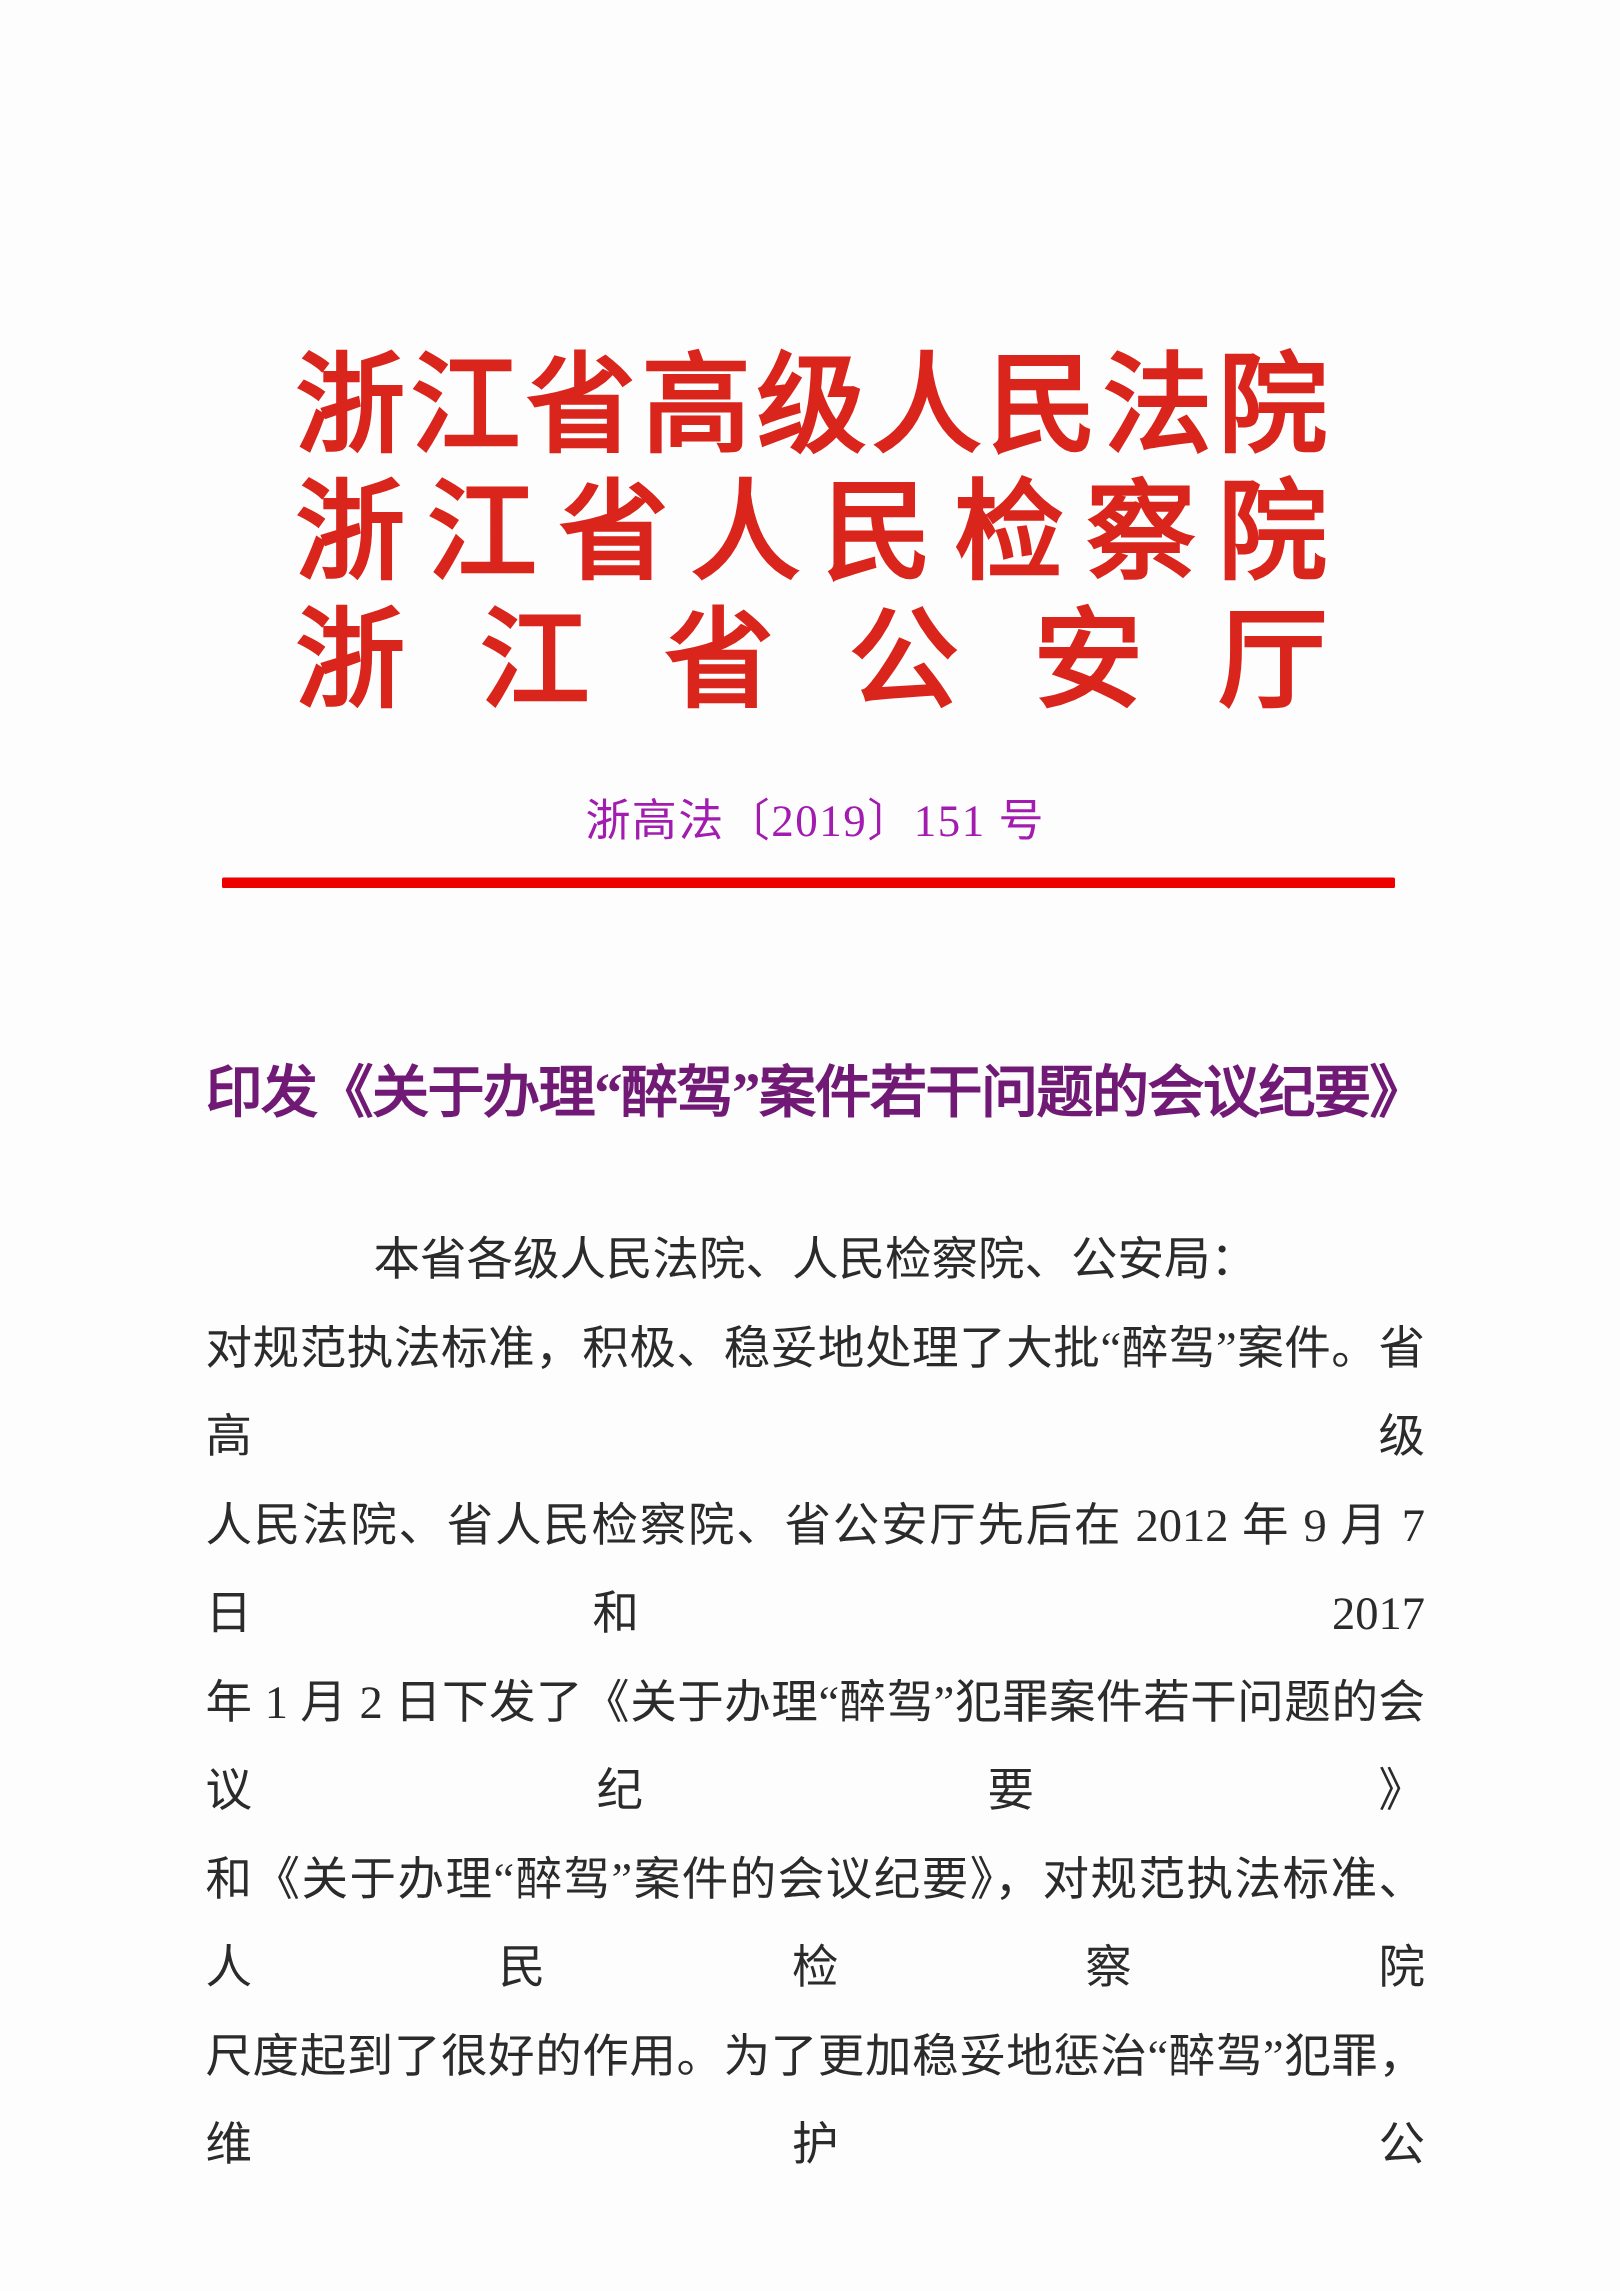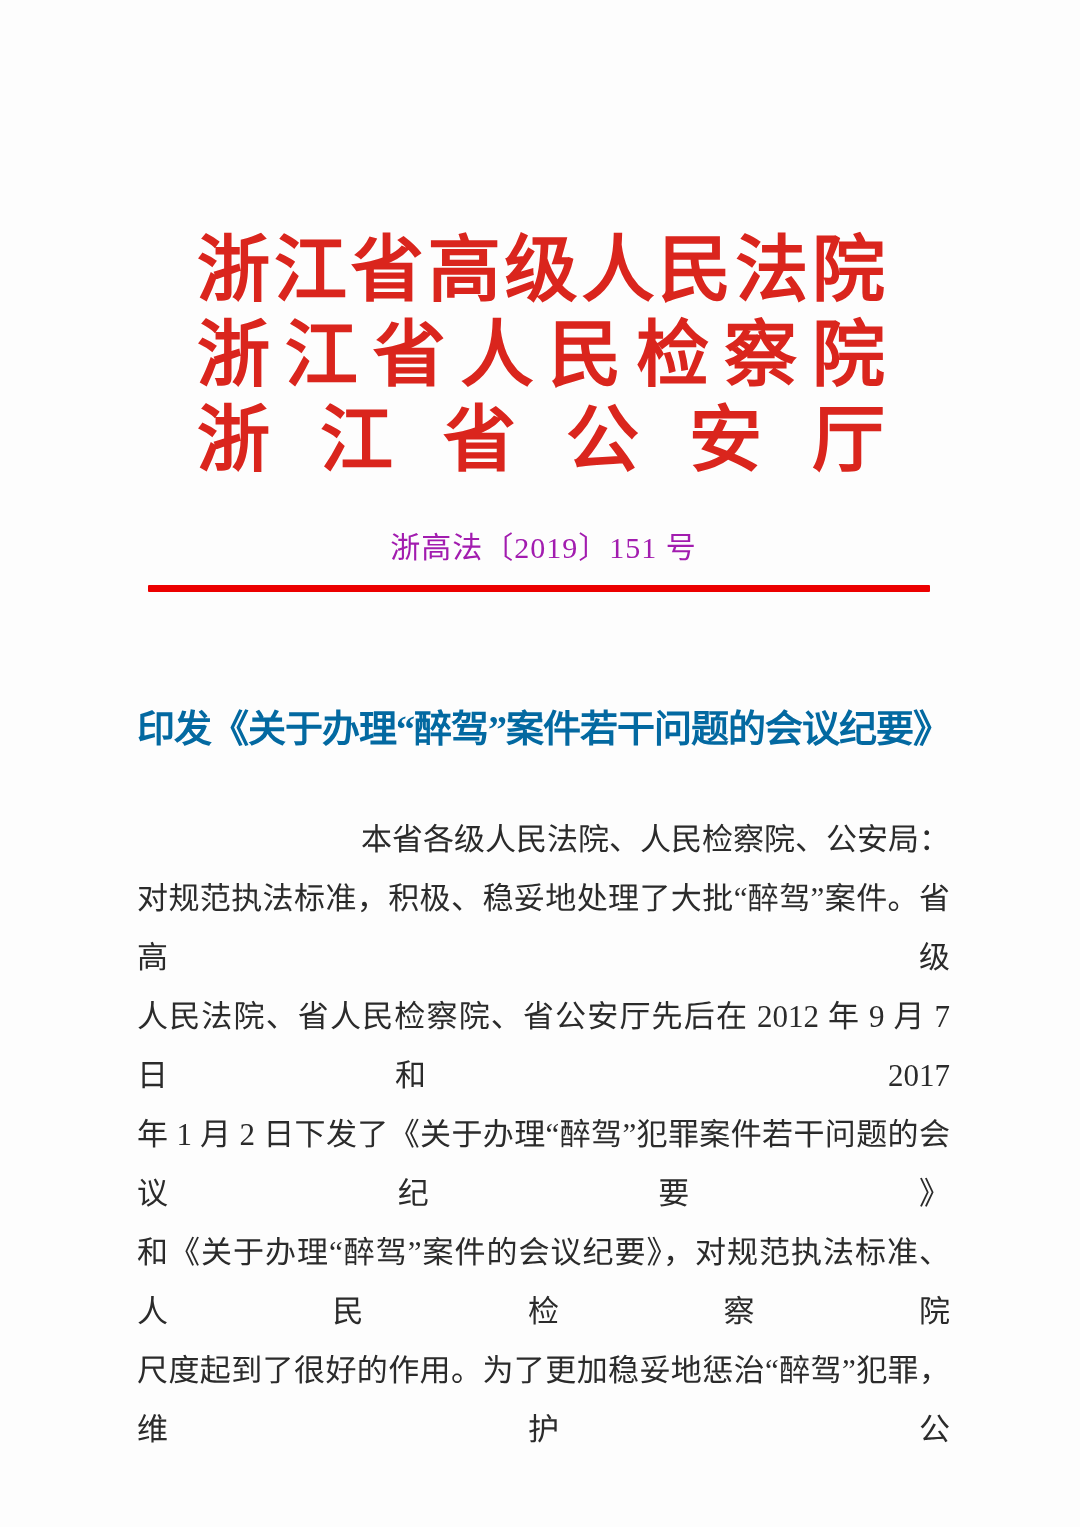--- a/index.html
+++ b/index.html
@@ -54,37 +54,37 @@
     width: 782px;
     height: 7px;
     background: #ec0000;
     border-radius: 1px;
   }
 
   
   .title-block {
     margin-top: 108px;
     text-align: center;
-    color: #0369a1;
+    color: #701a75;
     font-weight: bold;
     font-size: 38px;
     line-height: 58px;
     letter-spacing: -1px;
   }
   .title-line { white-space: nowrap; }
 
   
   .body-block {
     margin-top: 52px;
     color: #2b2b2b;
     font-size: 31px;
     line-height: 59px;
   }
   .salutation {
-    text-align: right;
+    text-align: center;
     white-space: nowrap;
   }
   .body-line {
     text-align: justify;
     text-align-last: justify;
   }
   .body-line.indent-2em {
     text-indent: 2em;
   }
 </style>

